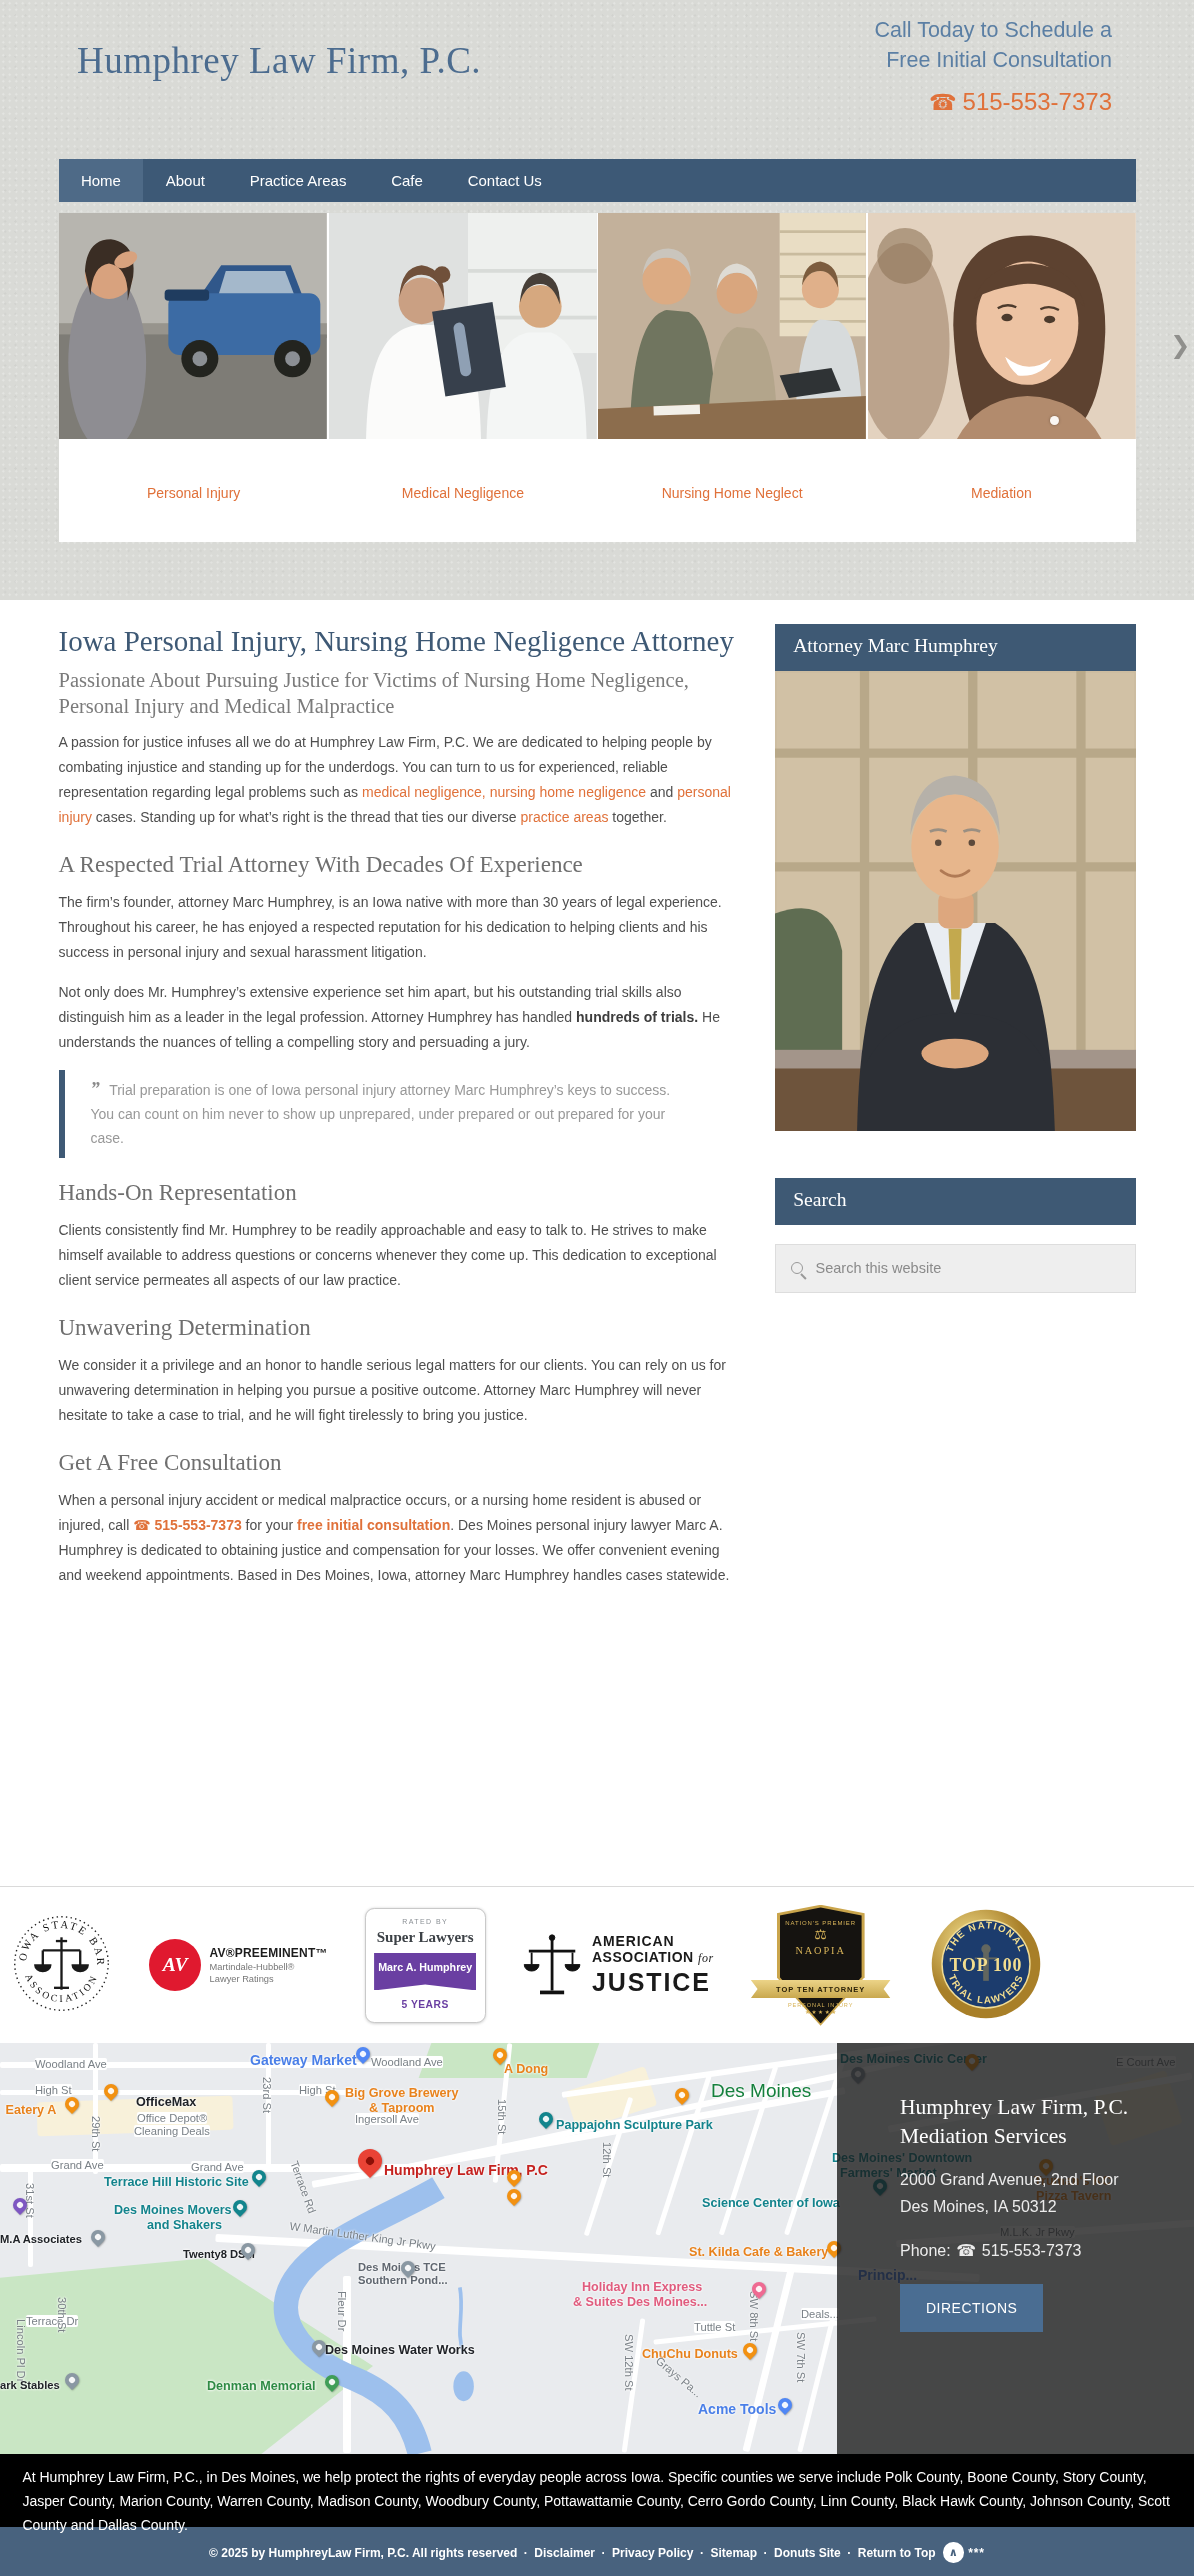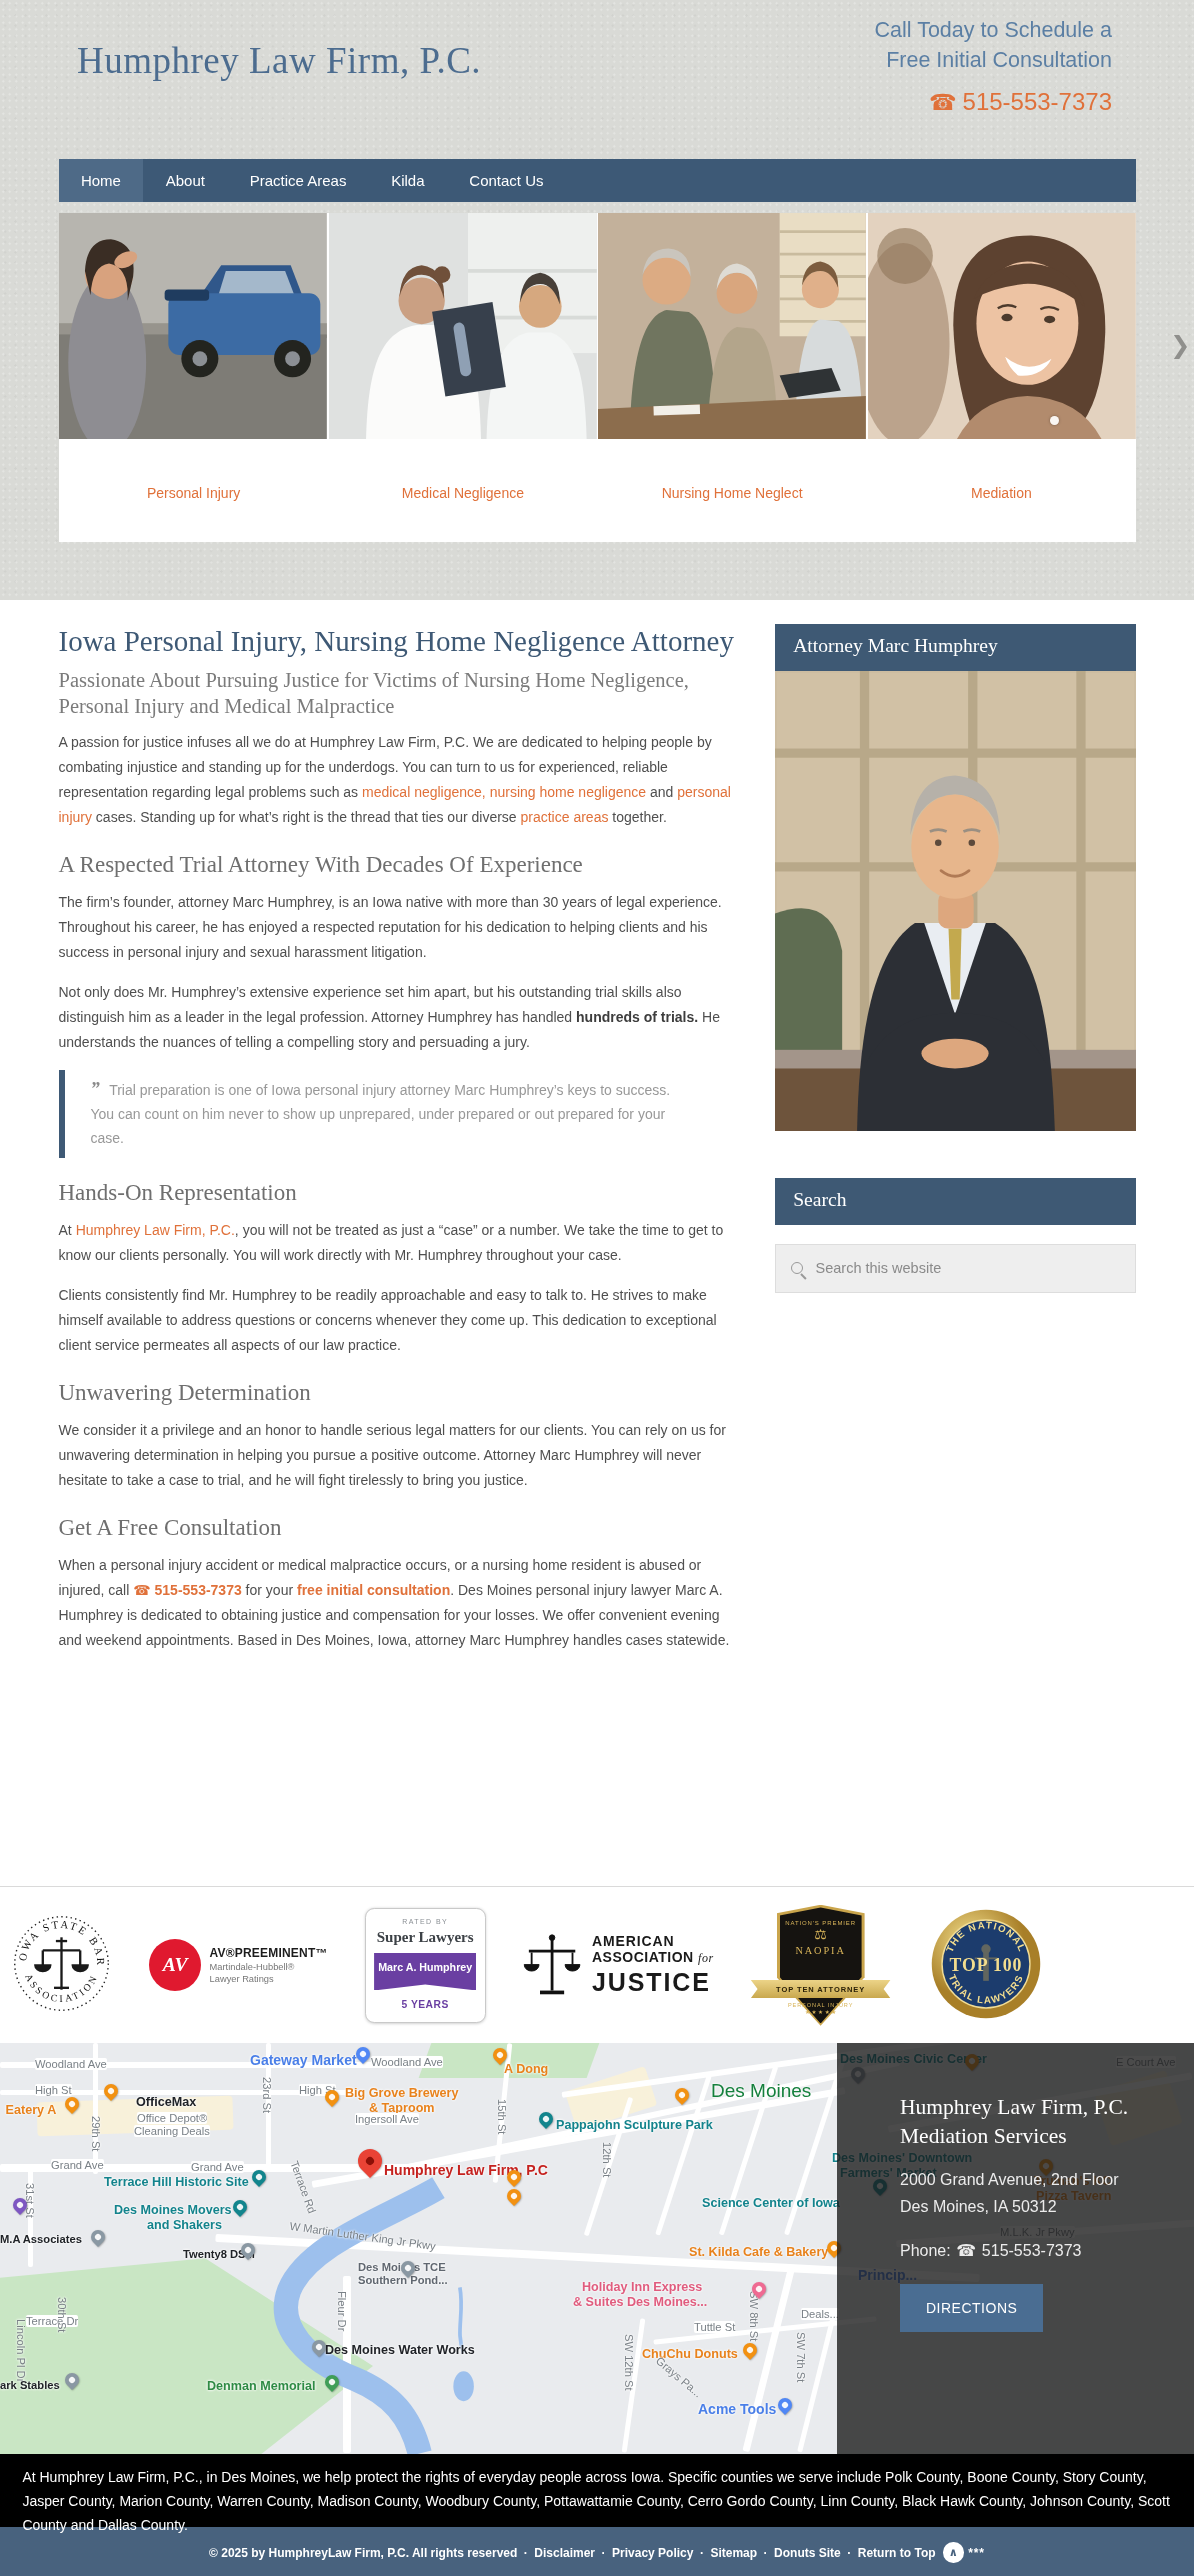--- a/index.html
+++ b/index.html
@@ -182,21 +182,21 @@
     <div class="header-phone"><span class="ph-icon">☎</span><span>515-553-7373</span></div>
   </div>
 </header>
 
 <nav class="main-nav">
   <div class="nav-inner">
 
   <a class="nav-item active">Home</a>
       <a class="nav-item">About</a>
       <a class="nav-item">Practice Areas</a>
-      <a class="nav-item">Kilda</a>
+      <a class="nav-item">Cafe</a>
       <a class="nav-item">Contact Us</a>
     </div>
 </nav>
 
 <section class="hero-section">
   <div class="hero-container">
     <div class="hero-images">
       <div class="slide">
         <svg viewBox="0 0 289 242" preserveAspectRatio="none">
           <rect width="289" height="130" fill="#b7b5af"></rect>
@@ -294,21 +294,20 @@
 
       <p><span>A passion for justice infuses all we do at Humphrey Law Firm, P.C. We are dedicated to helping people by combating injustice and standing up for the underdogs. You can turn to us for experienced, reliable representation regarding legal problems such as </span><a class="lnk">medical negligence,</a><span> </span><a class="lnk">nursing home negligence</a><span> and </span><a class="lnk"> personal injury</a><span> cases. Standing up for what’s right is the thread that ties our diverse </span><a class="lnk">practice areas</a><span> together.</span></p>
 
       <h3 class="sec-head">A Respected Trial Attorney With Decades Of Experience</h3>
       <p>The firm’s founder, attorney Marc Humphrey, is an Iowa native with more than 30 years of legal experience. Throughout his career, he has enjoyed a respected reputation for his dedication to helping clients and his success in personal injury and sexual harassment litigation.</p>
       <p><span>Not only does Mr. Humphrey’s extensive experience set him apart, but his outstanding trial skills also distinguish him as a leader in the legal profession. Attorney Humphrey has handled </span><span class="b-dark">hundreds of trials.</span><span> He understands the nuances of telling a compelling story and persuading a jury.</span></p>
 
       <blockquote class="pull-quote"><span class="qmark">”</span><span>Trial preparation is one of Iowa personal injury attorney Marc Humphrey’s keys to success. You can count on him never to show up unprepared, under prepared or out prepared for your case.</span></blockquote>
 
       <h3 class="sec-head">Hands-On Representation</h3>
-      <p><span>At </span><a class="lnk">Humphrey Law Firm, P.C.</a><span>, you will not be treated as just a “case” or a number. We take the time to get to know our clients personally. You will work directly with Mr. Humphrey throughout your case.</span></p>
       <p>Clients consistently find Mr. Humphrey to be readily approachable and easy to talk to. He strives to make himself available to address questions or concerns whenever they come up. This dedication to exceptional client service permeates all aspects of our law practice.</p>
 
       <h3 class="sec-head">Unwavering Determination</h3>
       <p>We consider it a privilege and an honor to handle serious legal matters for our clients. You can rely on us for unwavering determination in helping you pursue a positive outcome. Attorney Marc Humphrey will never hesitate to take a case to trial, and he will fight tirelessly to bring you justice.</p>
 
       <h3 class="sec-head">Get A Free Consultation</h3>
       <p><span>When a personal injury accident or medical malpractice occurs, or a nursing home resident is abused or injured, call </span><span class="phone-inline"><span class="ph-icon">☎</span> <span>515-553-7373</span></span><span> for your </span><a class="lnk-bold">free initial consultation</a><span>.  Des Moines personal injury lawyer Marc A. Humphrey is dedicated to obtaining justice and compensation for your losses.  We offer convenient evening and weekend appointments. Based in Des Moines, Iowa, attorney Marc Humphrey handles cases statewide.</span></p>
     </article>
 
     <aside class="side-col">

